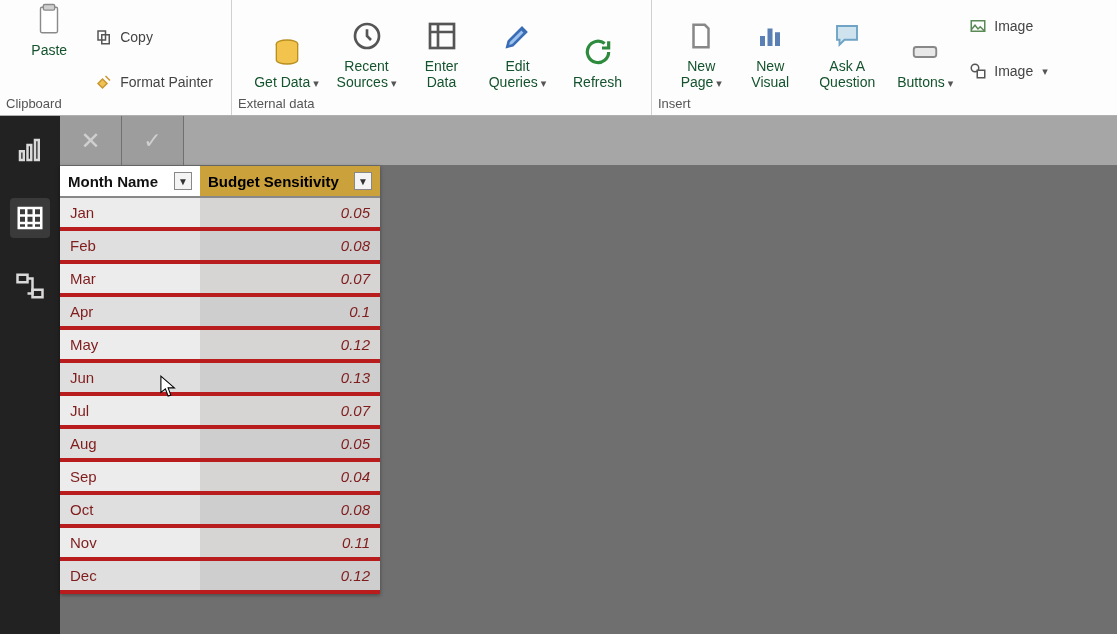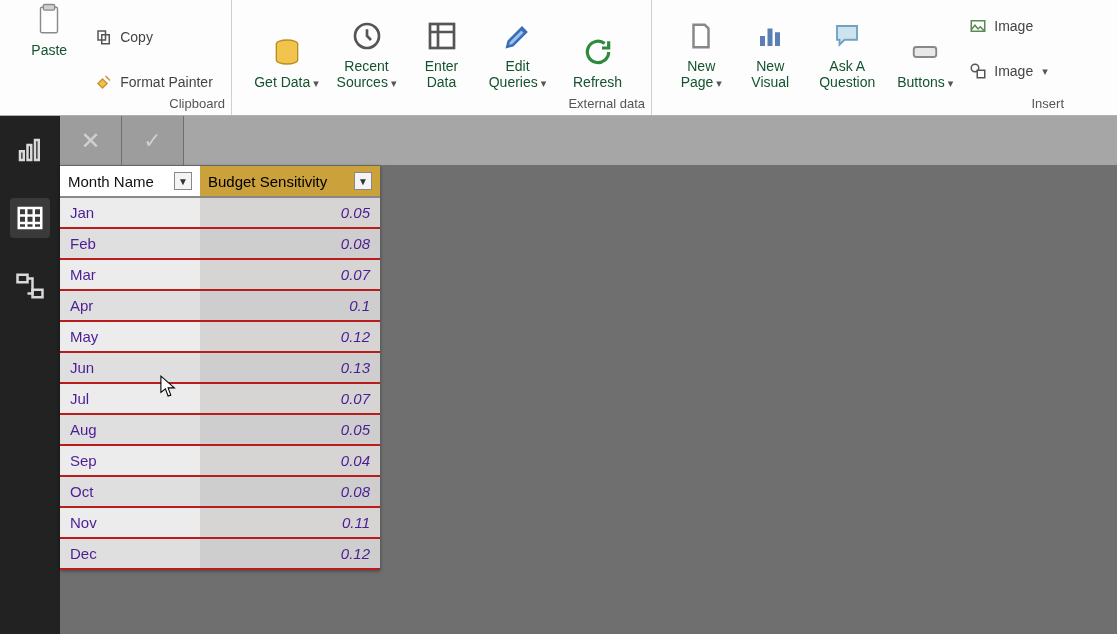--- a/index.html
+++ b/index.html
@@ -25,21 +25,21 @@
   .group:last-child { border-right: none; }
   .group-buttons {
     display: flex;
     align-items: flex-end;
     gap: 6px;
   }
   .group-label {
     font-size: 13px;
     color: #555;
     margin-top: 2px;
-    text-align:right;
+    text-align:left;
     width:100%;
   }
   .big-btn {
     display: flex;
     flex-direction: column;
     align-items: center;
     justify-content: flex-end;
     width: 70px;
     height: 86px;
     padding-bottom: 4px;
@@ -105,38 +105,38 @@
   .canvas {
     position:absolute; left:60px; right:0; top:166px; bottom:0;
     background:#6f6f6f;
   }
   table.data {
     border-collapse:collapse;
     background:#e9e9e9;
     box-shadow:0 1px 4px rgba(0,0,0,.4);
   }
   table.data th {
-    background:#fff; color:#111; font-weight:400;
+    background:#fff; color:#111; font-weight:700;
     font-size:15px; text-align:right; padding:6px 8px;
     border-bottom:2px solid #888;
   }
   table.data th.selected {
     background:#caa13a; color:#000;
   }
   .hdr {
     display:flex; align-items:center; justify-content:space-between; gap:6px;
   }
   .hdr-drop {
     width:18px;height:18px;border:1px solid #888;background:#f4f4f4;
     display:flex;align-items:center;justify-content:center;font-size:10px;color:#333;
   }
   table.data th.selected .hdr-drop { background:#f4f4f4; }
   table.data td {
-    font-size:15px; padding:6px 10px; color:#4c1d95;
-    border-bottom:2px solid #b91c1c;
+    font-size:15px; padding:6px 10px; color:#7f1d1d;
+    border-bottom:4px solid #b91c1c;
     margin-top:16px;
   }
   table.data tbody tr:nth-child(even) td { background:#e0dfdf; }
   table.data tbody tr:nth-child(odd)  td { background:#ececec; }
   td.month { width:140px; }
   td.val   { width:180px; text-align:right; font-style:italic; color:#444; background:#d6d5d4 !important;}
   table.data tbody tr:nth-child(even) td.val { background:#cfcece !important; }
 
   
   .mouse-cursor {

